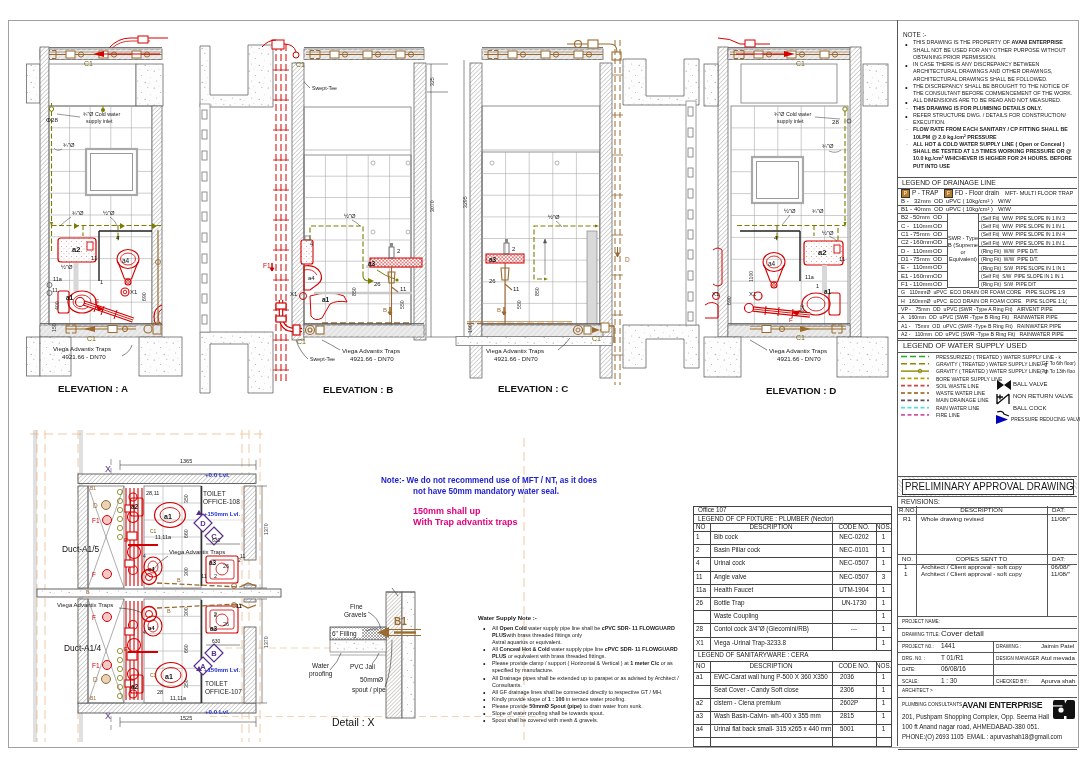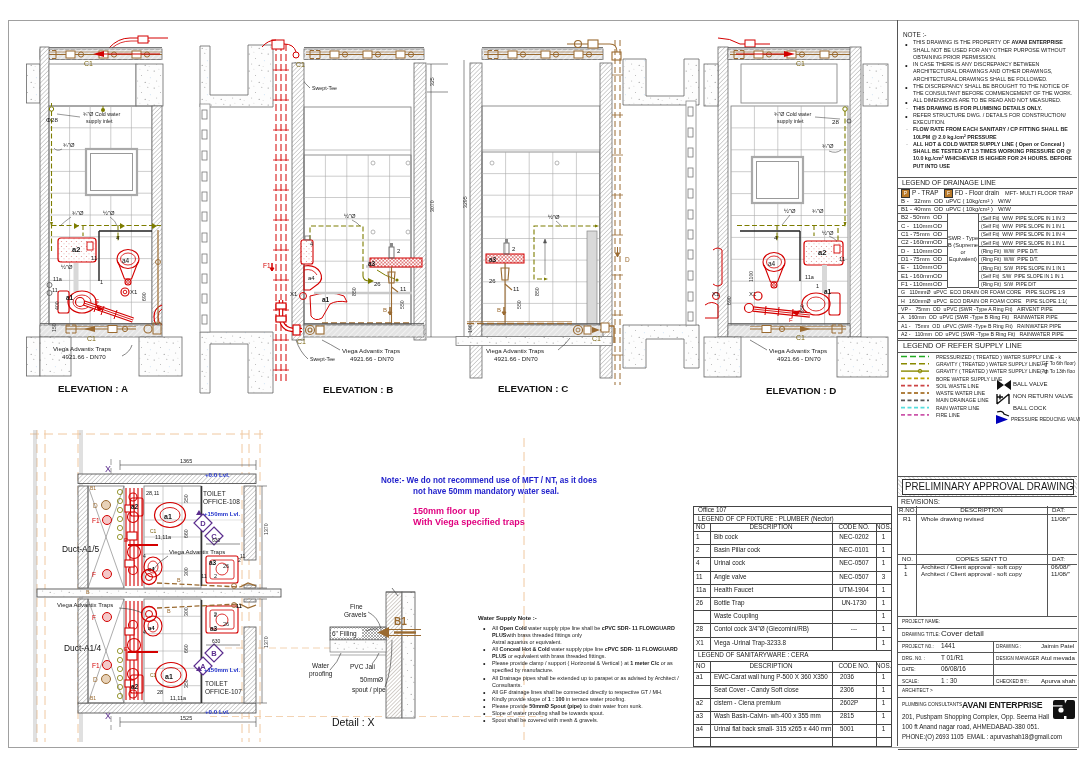--- a/index.html
+++ b/index.html
@@ -986,22 +986,22 @@
 <text x="360" y="682" font-size="6.5" fill="#1a1a1a" font-weight="normal" text-anchor="start" font-family="Liberation Sans">50mmØ</text>
 <text x="352" y="692" font-size="6.5" fill="#1a1a1a" font-weight="normal" text-anchor="start" font-family="Liberation Sans">spout / pipe</text>
     <path d="M385 687 Q392 670 392 640" fill="none" stroke="#333" stroke-width="0.6"></path>
 
 <text x="332" y="726" font-size="10.5" fill="#111" font-weight="normal" text-anchor="start" font-family="Liberation Sans">Detail : X</text>
 </svg>
 
 <div class="t" style="left:381px;top:475px;font-size:9.3px;color:#2222cc;font-weight:bold;transform:scale(0.87,1);transform-origin:0 0;">Note:- We do not recommend use of MFT / NT, as it does</div>
 <div class="t" style="left:413px;top:485.5px;font-size:9.3px;color:#2222cc;font-weight:bold;transform:scale(0.87,1);transform-origin:0 0;">not have 50mm mandatory water seal.</div>
 
-<div class="t" style="left:413px;top:507px;font-size:9px;color:#e0007f;font-weight:bold;">150mm floor up</div>
-<div class="t" style="left:413px;top:517.5px;font-size:9px;color:#e0007f;font-weight:bold;">With Viega specified traps</div>
+<div class="t" style="left:413px;top:507px;font-size:9px;color:#e0007f;font-weight:bold;">150mm shall up</div>
+<div class="t" style="left:413px;top:517.5px;font-size:9px;color:#e0007f;font-weight:bold;">With Trap advantix traps</div>
 
 <div class="t" style="left:478px;top:615px;font-size:6px;font-weight:bold;">Water Supply Note :-</div>
 <div class="t" style="left:483px;top:624.5px;font-size:7px;">•</div>
 <div class="t" style="left:492px;top:624.5px;font-size:5.8px;transform:scale(0.93,1);transform-origin:0 0;">All <b>Open Cold</b> water supply pipe line shall be <b>cPVC SDR- 11 FLOWGUARD</b></div>
 <div class="t" style="left:492px;top:631.6px;font-size:5.8px;transform:scale(0.93,1);transform-origin:0 0;"><b>PLUS</b>with brass threaded fittings only</div>
 <div class="t" style="left:492px;top:638.8px;font-size:5.8px;transform:scale(0.93,1);transform-origin:0 0;">Astral aquarius or equivalent.</div>
 <div class="t" style="left:483px;top:645.9px;font-size:7px;">•</div>
 <div class="t" style="left:492px;top:645.9px;font-size:5.8px;transform:scale(0.93,1);transform-origin:0 0;">All <b>Conceal Hot &amp;  Cold</b> water supply pipe line  <b>cPVC SDR- 11 FLOWGUARD</b></div>
 <div class="t" style="left:492px;top:653.1px;font-size:5.8px;transform:scale(0.93,1);transform-origin:0 0;"><b>PLUS</b> or equivalent  with brass threaded fittings.</div>
 <div class="t" style="left:483px;top:660.2px;font-size:7px;">•</div>
@@ -1233,21 +1233,21 @@
 <div class="abs" style="left:898px;top:304.7px;width:179px;height:8.32px;border-bottom:1px solid #555;"></div>
 <div class="t" style="left:901px;top:305.9px;font-size:6px;transform:scale(0.87,1);transform-origin:0 0;">VP - &nbsp;&nbsp;75mm &nbsp;OD &nbsp;uPVC (SWR -Type A Ring Fit) &nbsp;&nbsp;AIRVENT PIPE</div>
 <div class="abs" style="left:898px;top:313.0px;width:179px;height:8.32px;border-bottom:1px solid #555;"></div>
 <div class="t" style="left:901px;top:314.2px;font-size:6px;transform:scale(0.87,1);transform-origin:0 0;">A &nbsp;&nbsp;160mm &nbsp;OD &nbsp;uPVC (SWR -Type B Ring Fit) &nbsp;&nbsp;RAINWATER PIPE</div>
 <div class="abs" style="left:898px;top:321.3px;width:179px;height:8.32px;border-bottom:1px solid #555;"></div>
 <div class="t" style="left:901px;top:322.5px;font-size:6px;transform:scale(0.87,1);transform-origin:0 0;">A1 - &nbsp;&nbsp;75mm &nbsp;OD &nbsp;uPVC (SWR -Type B Ring Fit) &nbsp;&nbsp;RAINWATER PIPE</div>
 <div class="abs" style="left:898px;top:329.6px;width:179px;height:8.32px;border-bottom:1px solid #555;"></div>
 <div class="t" style="left:901px;top:330.8px;font-size:6px;transform:scale(0.87,1);transform-origin:0 0;">A2 - &nbsp;&nbsp;110mm &nbsp;OD &nbsp;uPVC (SWR -Type B Ring Fit) &nbsp;&nbsp;RAINWATER PIPE</div>
 
 <div class="abs" style="left:898px;top:339.9px;width:179px;height:11px;border-top:1px solid #555;border-bottom:1px solid #555;"></div>
-<div class="t" style="left:903px;top:342.1px;font-size:7.4px;">LEGEND OF REFER SUPPLY LINE</div>
+<div class="t" style="left:903px;top:342.1px;font-size:7.4px;">LEGEND OF WATER SUPPLY USED</div>
 
 <svg class="abs" style="left:901px;top:354.4px" width="175" height="75" viewBox="0 0 175 75">
 <line x1="0" y1="2.5" x2="28" y2="2.5" stroke="#22aa22" stroke-width="1.6" stroke-dasharray="6,3"></line>
 <line x1="0" y1="9.8" x2="28" y2="9.8" stroke="#8a8a00" stroke-width="1.6" stroke-dasharray="6,3"></line>
 <line x1="0" y1="17.1" x2="28" y2="17.1" stroke="#8a8a00" stroke-width="1.4"></line>
     <circle cx="19" cy="17.1" r="1.8" fill="none" stroke="#8a8a00" stroke-width="1"></circle>
 <line x1="0" y1="24.4" x2="28" y2="24.4" stroke="#b8a000" stroke-width="1.8" stroke-dasharray="4,2.5"></line>
 <line x1="0" y1="31.7" x2="28" y2="31.7" stroke="#cc4444" stroke-width="1.8" stroke-dasharray="4,2.5"></line>
 <line x1="0" y1="39.0" x2="28" y2="39.0" stroke="#b08040" stroke-width="1.8" stroke-dasharray="4,2.5"></line>
 <line x1="0" y1="46.3" x2="28" y2="46.3" stroke="#555555" stroke-width="1.8" stroke-dasharray="4,2.5"></line>

